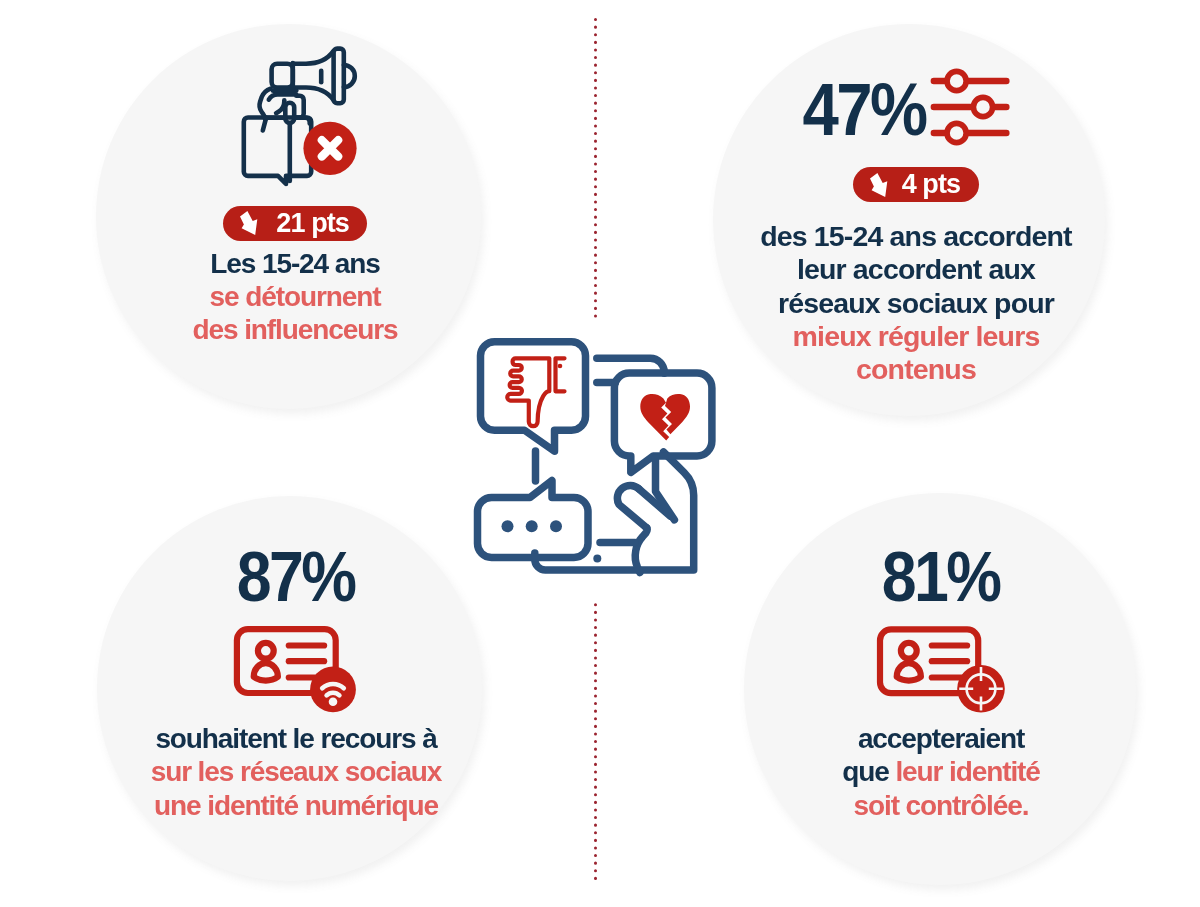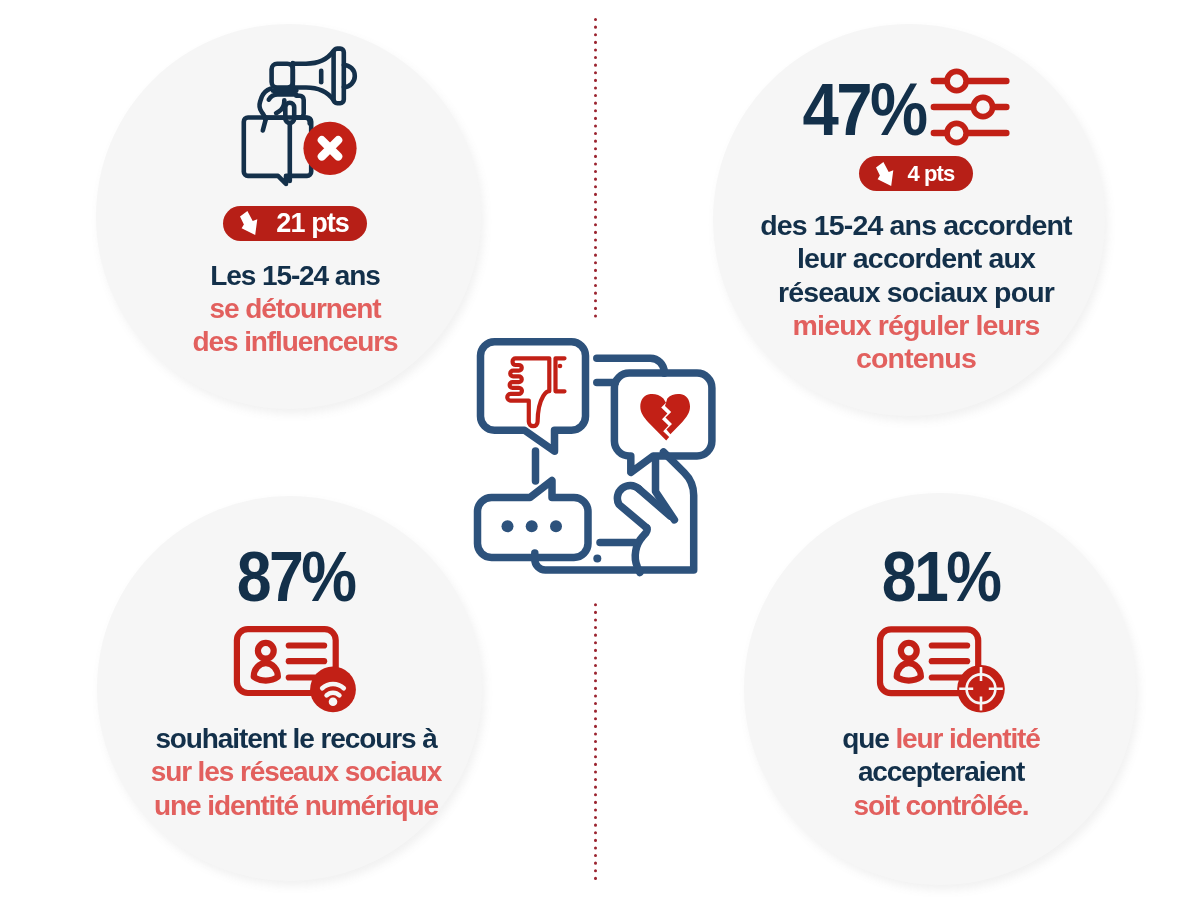--- a/index.html
+++ b/index.html
@@ -171,33 +171,33 @@
     </g>
   </svg>
 
   <div class="card" style="left:95px;top:206px;width:400px;">
     <div class="badge" style="height:34.5px;padding:0 18px 0 17px;font-size:27px;letter-spacing:-0.9px;">
       <svg class="arrow" width="17.3" height="24" viewBox="0 0 17.3 24">
         <path d="M7.4 0 L0 5.5 L3.9 13.4 L1.6 17.3 L15.2 24 L17.3 8.3 L12.7 9.9 Z" fill="#ffffff"></path>
       </svg>
       <span class="lbl" style="margin-left:19px">21 pts</span>
     </div>
-    <div class="cap" style="margin-top:18px;">
+    <div class="cap" style="margin-top:6px;">
       <div><span class="nv">Les 15-24 ans</span></div>
       <div><span class="hl">se détournent</span></div>
       <div><span class="hl">des influenceurs</span></div>
     </div>
   </div>
 
   <div class="card" style="left:716px;top:44px;width:400px;">
     <div style="position:relative;height:92px">
       <span class="pct" style="position:absolute;left:79px;top:29px;width:130px;text-align:center;">47%</span>
       <span style="position:absolute;left:204px;top:20px;width:84px;height:64px"></span>
     </div>
-    <div class="badge" style="margin-top:20px;height:35px;padding:0 19px 0 17px;font-size:22px;letter-spacing:-0.9px;">
+    <div class="badge" style="margin-top:31px;height:35px;padding:0 19px 0 17px;font-size:27px;letter-spacing:-0.9px;">
       <svg class="arrow" width="17.3" height="24" viewBox="0 0 17.3 24">
         <path d="M7.4 0 L0 5.5 L3.9 13.4 L1.6 17.3 L15.2 24 L17.3 8.3 L12.7 9.9 Z" fill="#ffffff"></path>
       </svg>
       <span class="lbl" style="margin-left:14.5px">4 pts</span>
     </div>
     <div class="cap cap47" style="margin-top:18px;">
       <div><span class="nv">des 15-24 ans accordent</span></div>
       <div><span class="nv">leur accordent aux</span></div>
       <div><span class="nv">réseaux sociaux pour</span></div>
       <div><span class="hl">mieux réguler leurs</span></div>
@@ -212,19 +212,19 @@
       <div><span class="nv">souhaitent le recours à</span></div>
       <div><span class="hl">sur les réseaux sociaux</span></div>
       <div><span class="hl">une identité numérique</span></div>
     </div>
   </div>
 
   <div class="card" style="left:741px;top:541px;width:400px;">
     <span class="pct" style="font-size:71px;">81%</span>
     <div style="height:110px"></div>
     <div class="cap">
+      <div><span class="nv">accepteraient</span></div>
       <div><span class="nv">que </span><span class="hl">leur identité</span></div>
-      <div><span class="nv">accepteraient</span></div>
       <div><span class="hl">soit contrôlée.</span></div>
     </div>
   </div>
 
 </div>
 
 </body></html>

